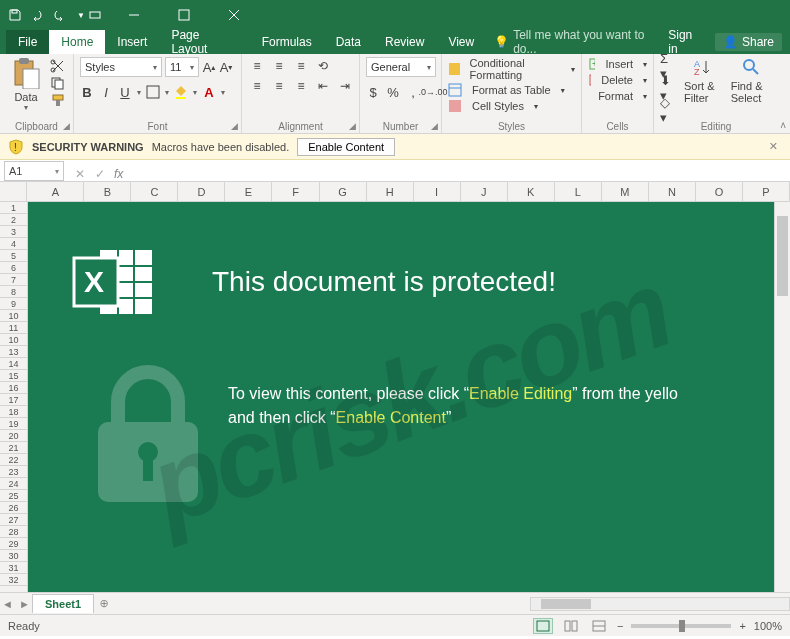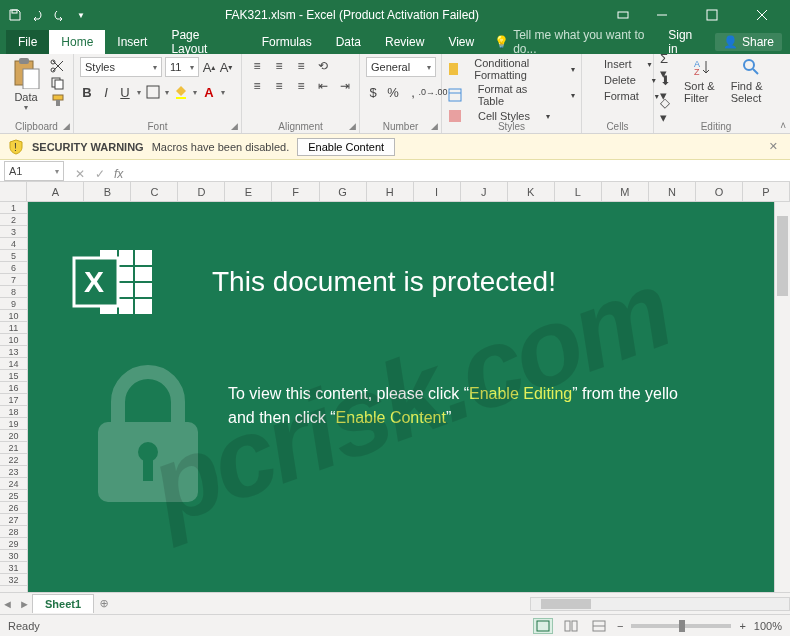--- a/index.html
+++ b/index.html
@@ -30,21 +30,21 @@
 .mini-ic{width:16px;height:14px;}
 .font-top{display:flex;align-items:center;gap:3px;}
 .sel{height:20px;border:1px solid #c8c8c8;background:#fff;font-size:11px;display:flex;align-items:center;padding:0 4px;color:#333;}
 .sel .dd{margin-left:auto;font-size:8px;color:#666;}
 .font-bot{display:flex;align-items:center;gap:5px;margin-top:6px;}
 .fbtn{min-width:14px;height:18px;display:flex;align-items:center;justify-content:center;font-size:13px;color:#444;}
 .align-grid{display:grid;grid-template-columns:repeat(5,18px);grid-template-rows:repeat(2,18px);gap:2px 4px;}
 .ac{display:flex;align-items:center;justify-content:center;}
 .num-bot{display:flex;gap:6px;margin-top:6px;}
 .styles-col{display:flex;flex-direction:column;gap:2px;}
-.style-row{display:flex;align-items:center;gap:16px;font-size:11px;color:#444;}
+.style-row{display:flex;align-items:center;gap:10px;font-size:11px;color:#444;}
 .cells-col{display:flex;flex-direction:column;gap:2px;}
 .edit-box{display:flex;align-items:flex-start;gap:10px;}
 .edit-col{display:flex;flex-direction:column;gap:3px;align-items:center;font-size:11px;color:#444;}
 .edit-sig{display:flex;flex-direction:column;gap:4px;}
 .ribbon-collapse{position:absolute;bottom:2px;right:4px;font-size:10px;color:#777;}
 .warnbar{height:26px;background:#fff8e1;border-bottom:1px solid #e6dfa8;display:flex;align-items:center;padding:0 8px;gap:8px;font-size:11px;}
 .warn-ic{width:16px;height:16px;}
 .warn-btn{border:1px solid #b8b8b8;background:#fdfdfd;padding:2px 10px;font-size:11px;}
 .warn-x{margin-left:auto;color:#888;padding:0 4px;}
 .fxbar{height:22px;border-bottom:1px solid #d4d4d4;display:flex;align-items:flex-end;background:#fff;}
@@ -101,21 +101,20 @@
           <path d="M9 3a5 5 0 0 1 0 8H4M4 11l2-2M4 11l2 2" fill="none" stroke="#fff"></path>
         </svg>
       </span>
     <span class="tb-ic">
         <svg width="14" height="14" viewBox="0 0 14 14">
           <path d="M5 3a5 5 0 0 0 0 8h5M10 11l-2-2M10 11l-2 2" fill="none" stroke="#fff"></path>
         </svg>
       </span>
     <span class="tb-ic" style="font-size:8px">▼</span>
   </div>
-  <div class="tb-center">FAK321.xlsm - Excel (Product Activation Failed)</div>
   <div class="tb-right">
     <span class="tb-ic">
         <svg width="14" height="14">
           <rect x="2" y="4" width="10" height="6" fill="none" stroke="#fff"></rect>
         </svg>
       </span>
     <span class="win-btn">
         <svg width="12" height="12">
           <line x1="1" y1="6" x2="11" y2="6" stroke="#fff"></line>
         </svg>

